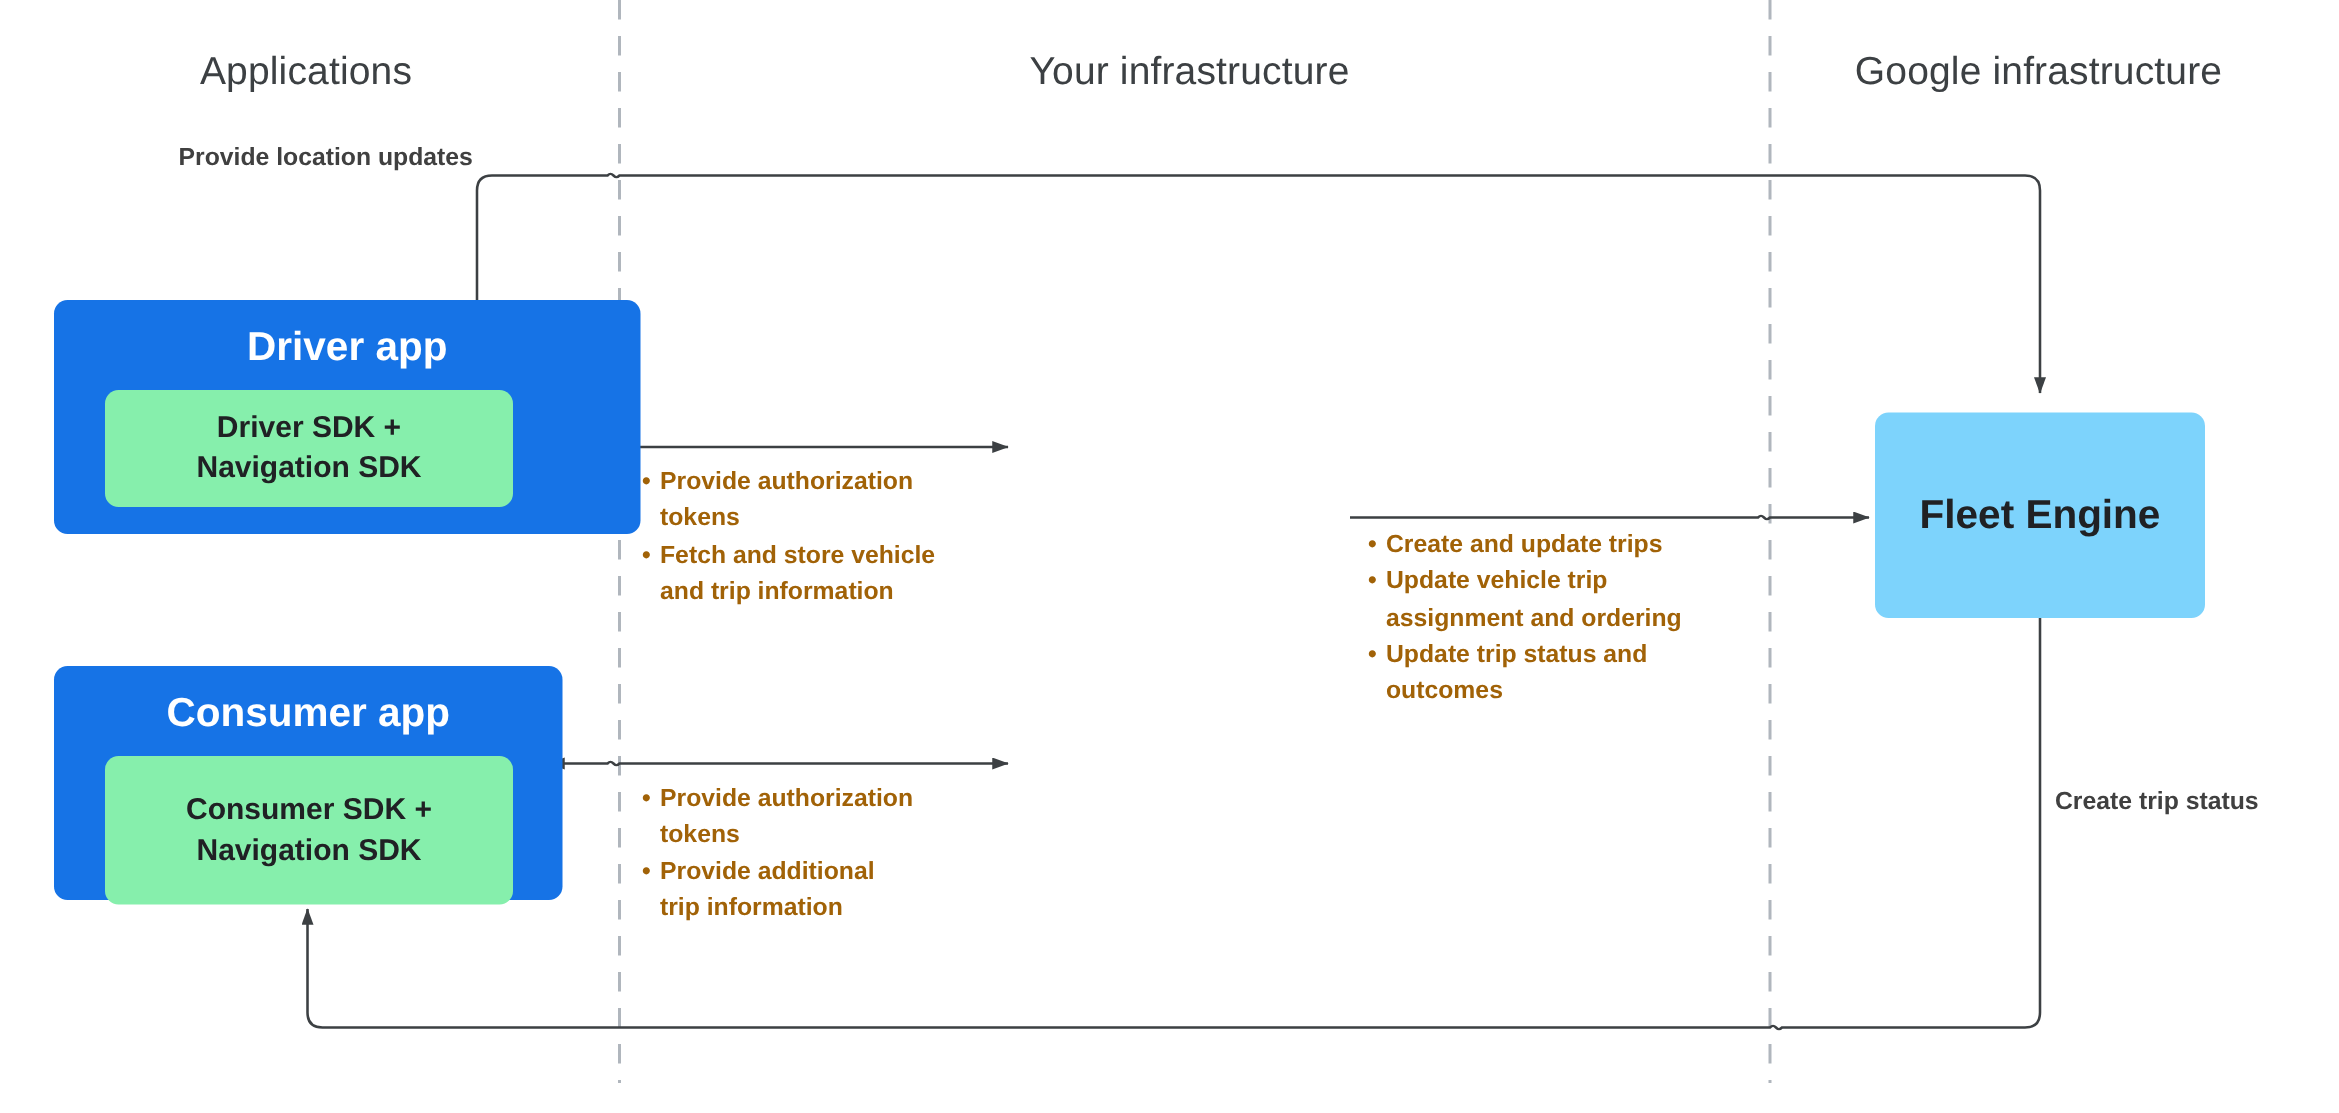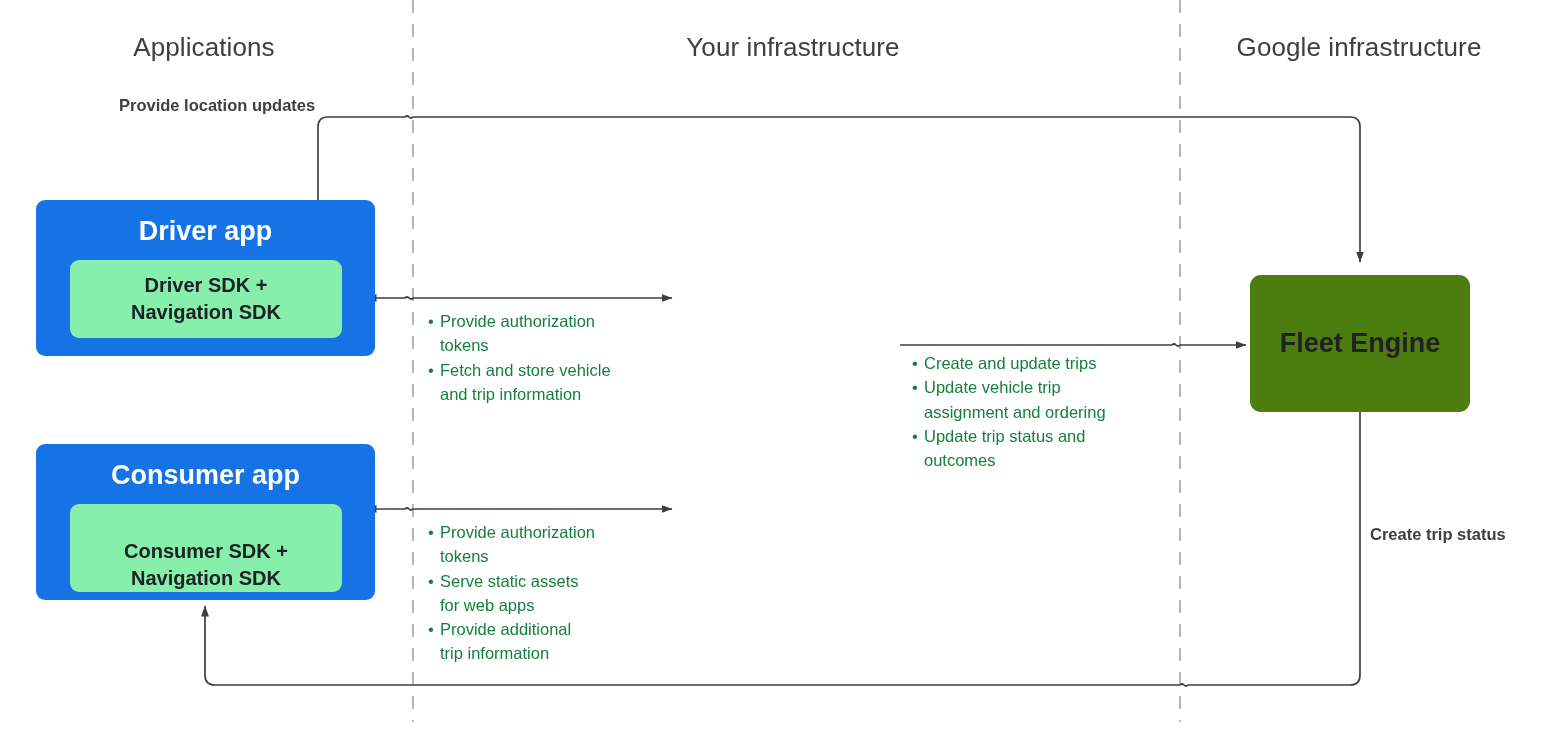--- a/index.html
+++ b/index.html
@@ -39,22 +39,21 @@
 
   .node {
     position: absolute;
     box-sizing: border-box;
     border-radius: 9px;
   }
   .node-blue {
     background: #1673E6;
   }
   .node-yellow {
-    background: #4d7c0f;
-    border-radius: 11px;
+    background: #7dd3fc;
   }
 
   .node-title {
     position: absolute;
     left: 0;
     width: 100%;
     text-align: center;
     font-size: 27px;
     font-weight: 700;
     color: #ffffff;
@@ -95,22 +94,22 @@
     position: absolute;
     font-size: 16.5px;
     font-weight: 700;
     color: #404040;
     white-space: nowrap;
   }
 
   .bullet-list {
     position: absolute;
     font-size: 16.5px;
-    font-weight: 400;
-    color: #15803d;
+    font-weight: 700;
+    color: #a16207;
     line-height: 1.47;
   }
   .bullet-list .bullet-item {
     position: relative;
     padding-left: 12px;
     white-space: pre-line;
   }
   .bullet-list .bullet-item::before {
     content: "\2022";
     position: absolute;
@@ -152,53 +151,51 @@
   </svg>
 
   <div class="zone-title" style="left:204px; top:32px;">Applications</div>
   <div class="zone-title" style="left:793px; top:32px;">Your infrastructure</div>
   <div class="zone-title" style="left:1359px; top:32px;">Google infrastructure</div>
 
   <div class="edge-note" style="left:119px; top:96px;">Provide location updates</div>
 
   <div class="edge-note" style="left:1370px; top:525px;">Create trip status</div>
 
-  <div class="node node-blue" style="left:36px; top:200px; width:339px; height:156px;">
+  <div class="node node-blue" style="left:36px; top:200px; width:391px; height:156px;">
     <div class="node-title" style="top:16px;">Driver app</div>
     <div class="inner-box" style="left:34px; top:60px; width:272px; height:78px;">
       <span class="inner-label">Driver SDK +
 Navigation SDK</span>
     </div>
   </div>
 
   <div class="node node-blue" style="left:36px; top:444px; width:339px; height:156px;padding-left:36px;">
     <div class="node-title" style="top:16px;">Consumer app</div>
-    <div class="inner-box" style="left:34px; top:60px; width:272px; height:88px;align-items:flex-end;">
+    <div class="inner-box" style="left:34px; top:60px; width:272px; height:99px;">
       <span class="inner-label">Consumer SDK +
 Navigation SDK</span>
     </div>
   </div>
 
 
   <div class="node node-yellow" style="left:1250px; top:275px; width:220px; height:137px;">
     <div class="fleet-label">Fleet Engine</div>
   </div>
 
   <div class="bullet-list" style="left:428px; top:309px; width:240px;">
     <div class="bullet-item">Provide authorization
 tokens</div>
     <div class="bullet-item">Fetch and store vehicle
 and trip information</div>
   </div>
 
   <div class="bullet-list" style="left:428px; top:520px; width:240px;">
     <div class="bullet-item">Provide authorization
 tokens</div>
-    <div class="bullet-item">Serve static assets
-for web apps</div>
     <div class="bullet-item">Provide additional
 trip information</div>
   </div>
 
   <div class="bullet-list" style="left:912px; top:351px; width:265px;">
     <div class="bullet-item">Create and update trips</div>
     <div class="bullet-item">Update vehicle trip
 assignment and ordering</div>
     <div class="bullet-item">Update trip status and
 outcomes</div>

